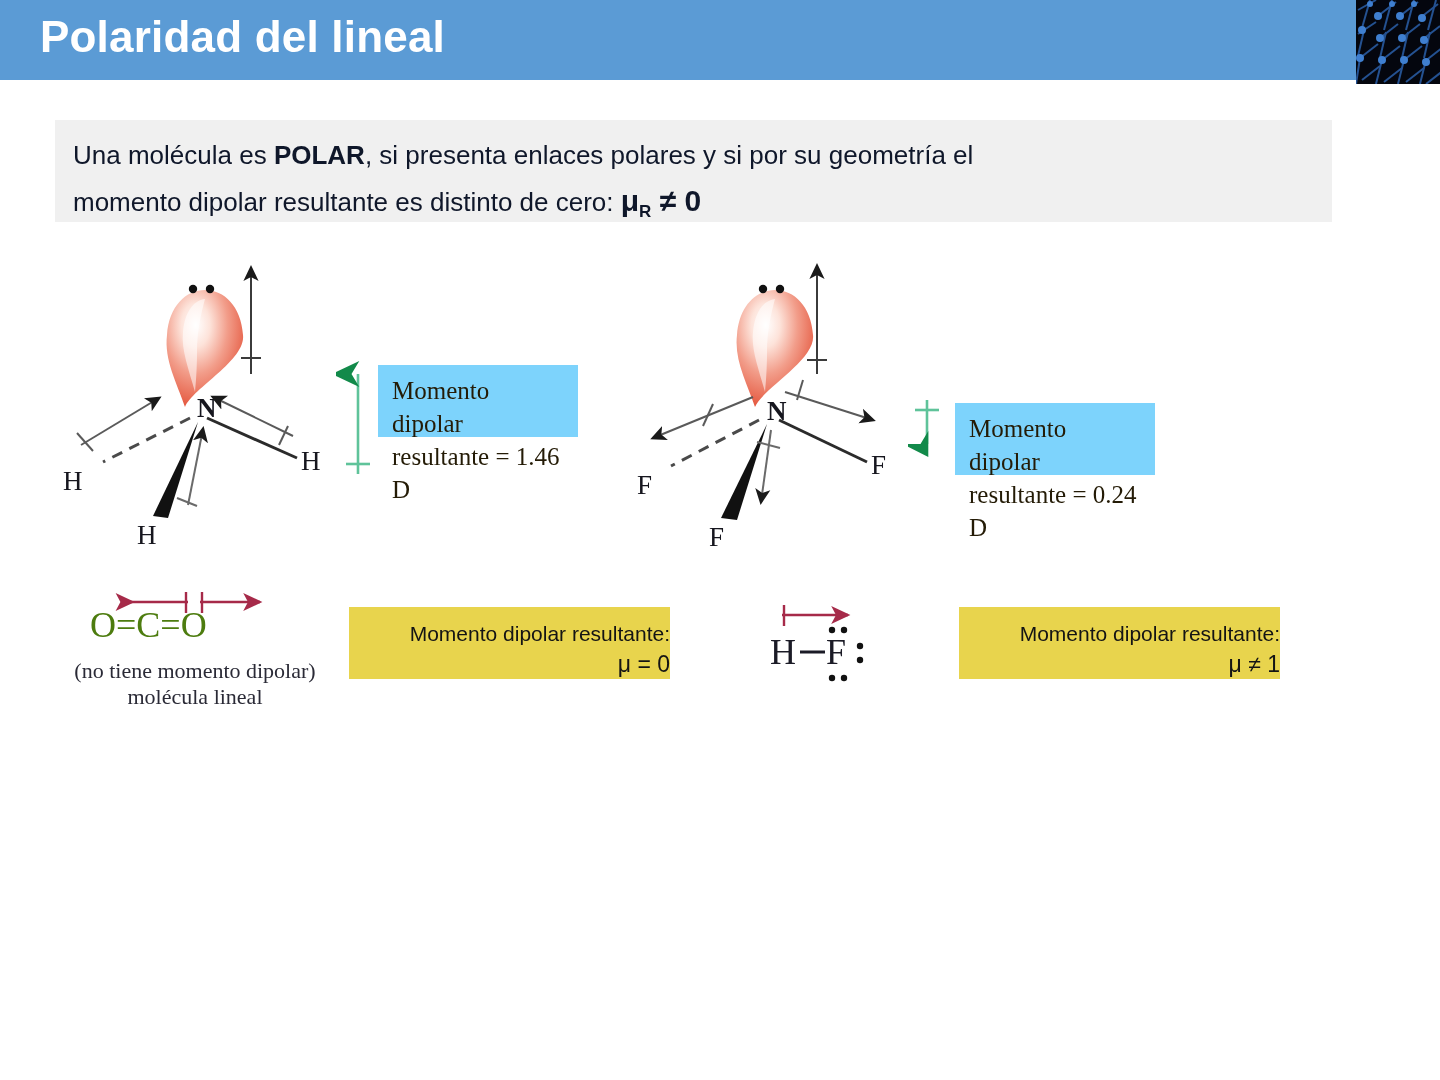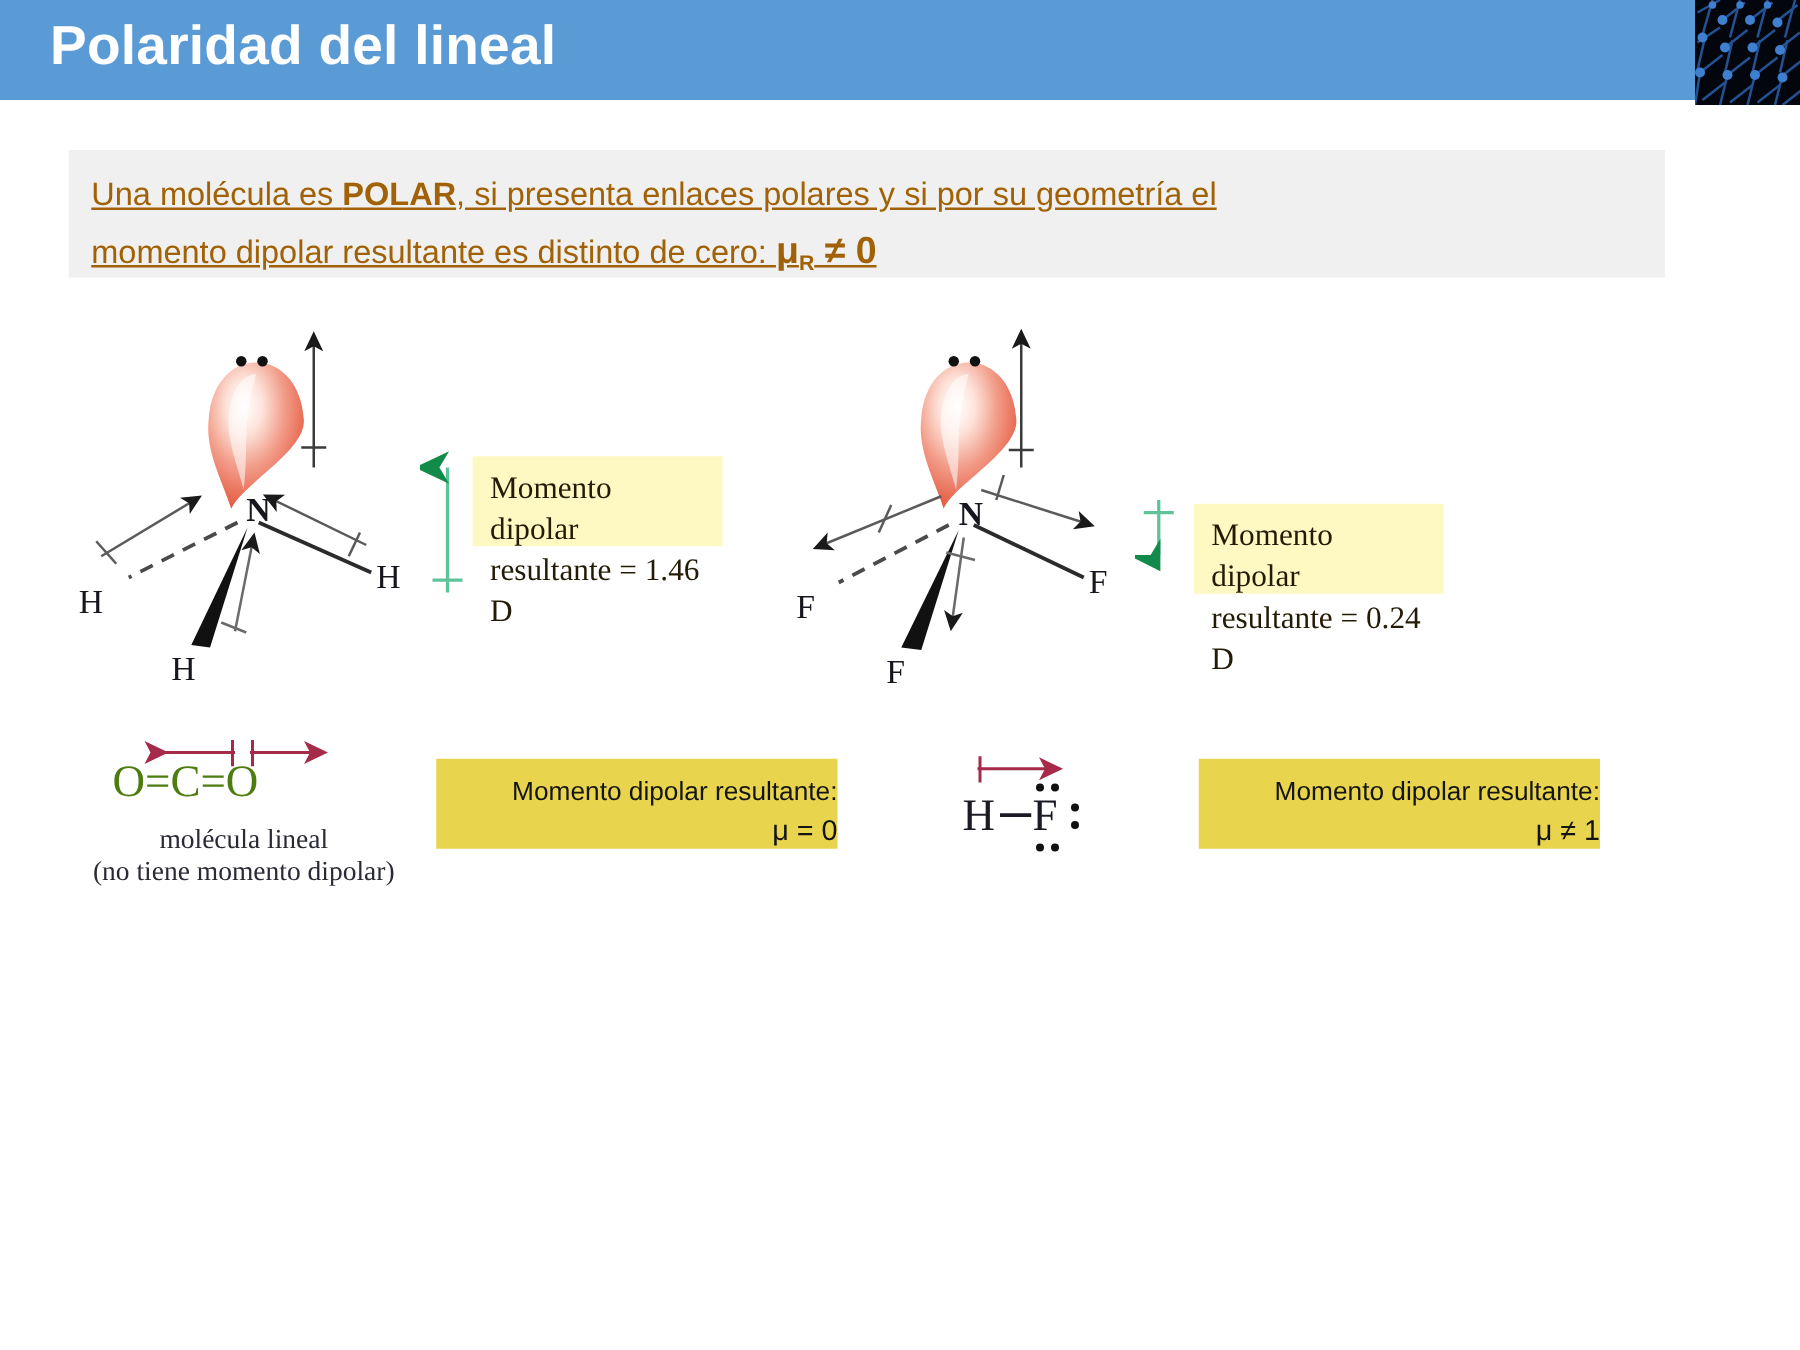--- a/index.html
+++ b/index.html
@@ -45,37 +45,36 @@
     left: 55px; top: 120px;
     width: 1277px; height: 102px;
     background: #f0f0f0;
   }
   #statement-text {
     position: absolute;
     left: 18px; top: 12px;
     width: 1200px;
     font-size: 26px;
     line-height: 46px;
-    color: #a16207;
-    text-decoration: underline;
+    color: #0f172a;
   }
   .b { font-weight: bold; }
   .mu-sub {
     font-size: 17px;
     vertical-align: sub;
     font-weight: bold;
   }
 
   
   .fig { position: absolute; }
 
   
   .yellow-serif {
     position: absolute;
-    background: #fef9c3;
+    background: #7dd3fc;
     color: #241b06;
     font-family: "Liberation Serif", serif;
     font-size: 25px;
     line-height: 33px;
     padding: 9px 14px 11px 14px;
     box-sizing: border-box;
   }
   
   .yellow-sans {
     position: absolute;
@@ -305,22 +304,22 @@
     <line x1="110" y1="22" x2="170" y2="22" stroke="#a62a49" stroke-width="2.4" marker-end="url(#red-r)"></line>
     <line x1="112" y1="12" x2="112" y2="33" stroke="#a62a49" stroke-width="2.4"></line>
   </svg>
 </div>
 
 <div class="fig" style="left:90px; top:604px; width:280px; height:46px; font-family:'Liberation Serif', serif; font-size:36px; color:#4d7c0f; letter-spacing:0px;">
   <span>O</span><span>=</span><span>C</span><span>=</span><span>O</span>
 </div>
 
 <div class="cap-serif" style="left:55px; top:658px; width:280px;">
+  <div>(no tiene momento dipolar)</div>
   <div>molécula lineal</div>
-  <div>(no tiene momento dipolar)</div>
 </div>
 
 <div class="yellow-sans" style="left:349px; top:607px; width:321px; height:72px;">
   <div>Momento dipolar resultante:</div>
   <div class="l2">μ = 0</div>
 </div>
 
 <div class="fig" style="left:762px; top:595px; width:180px; height:50px;">
   <svg width="180" height="50" viewBox="0 0 180 50">
     <defs>

